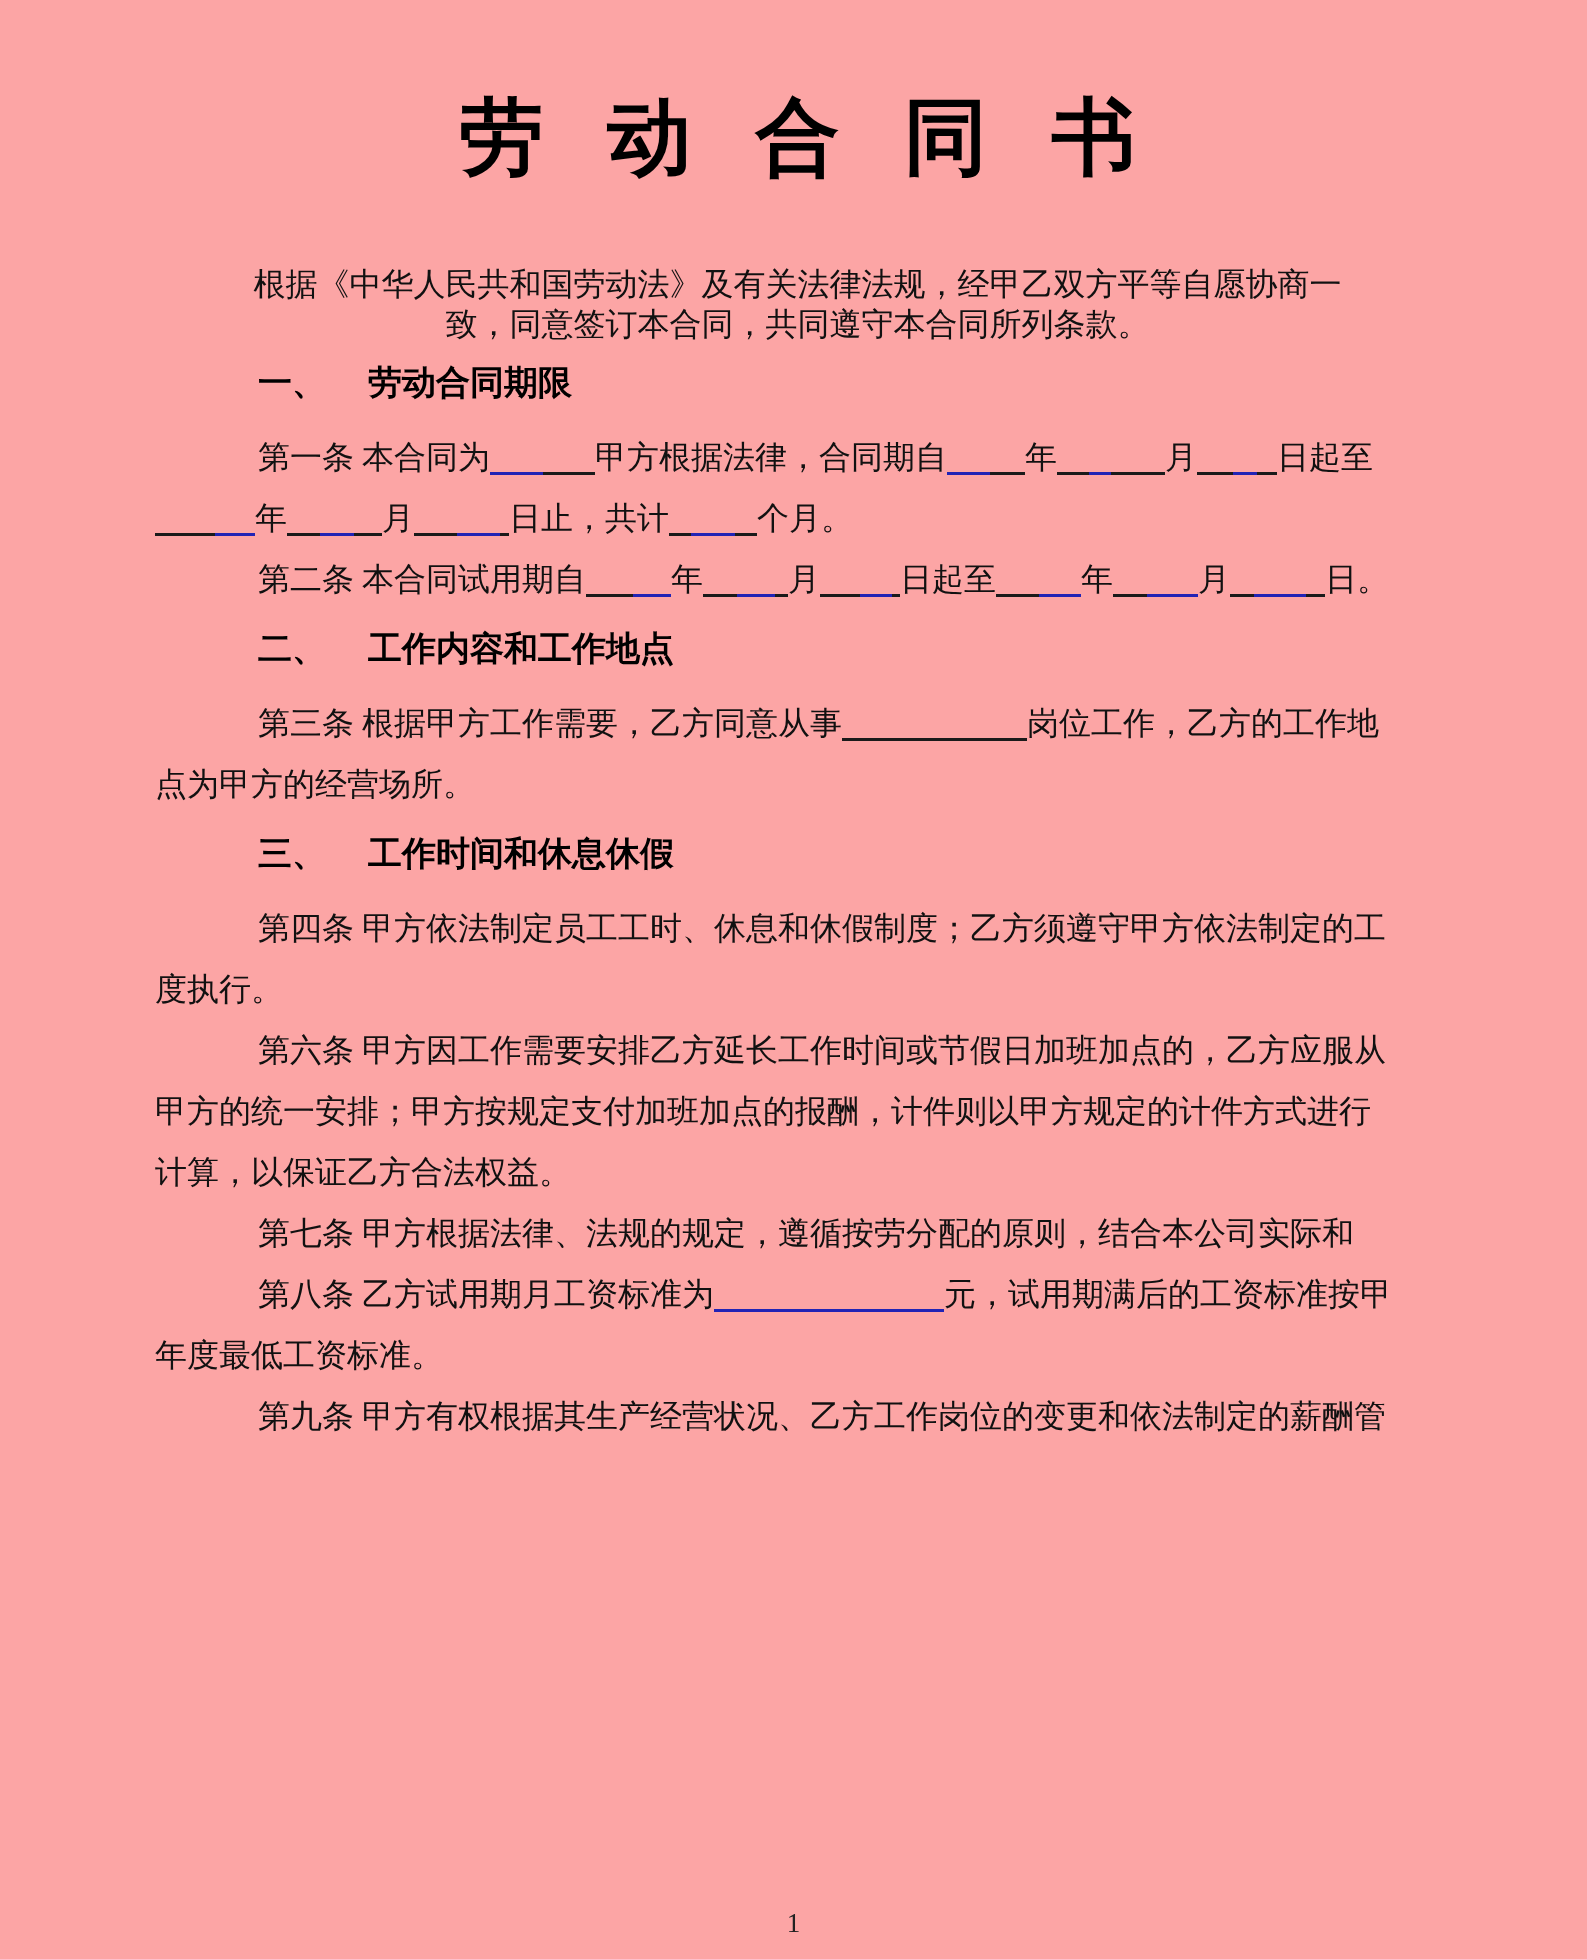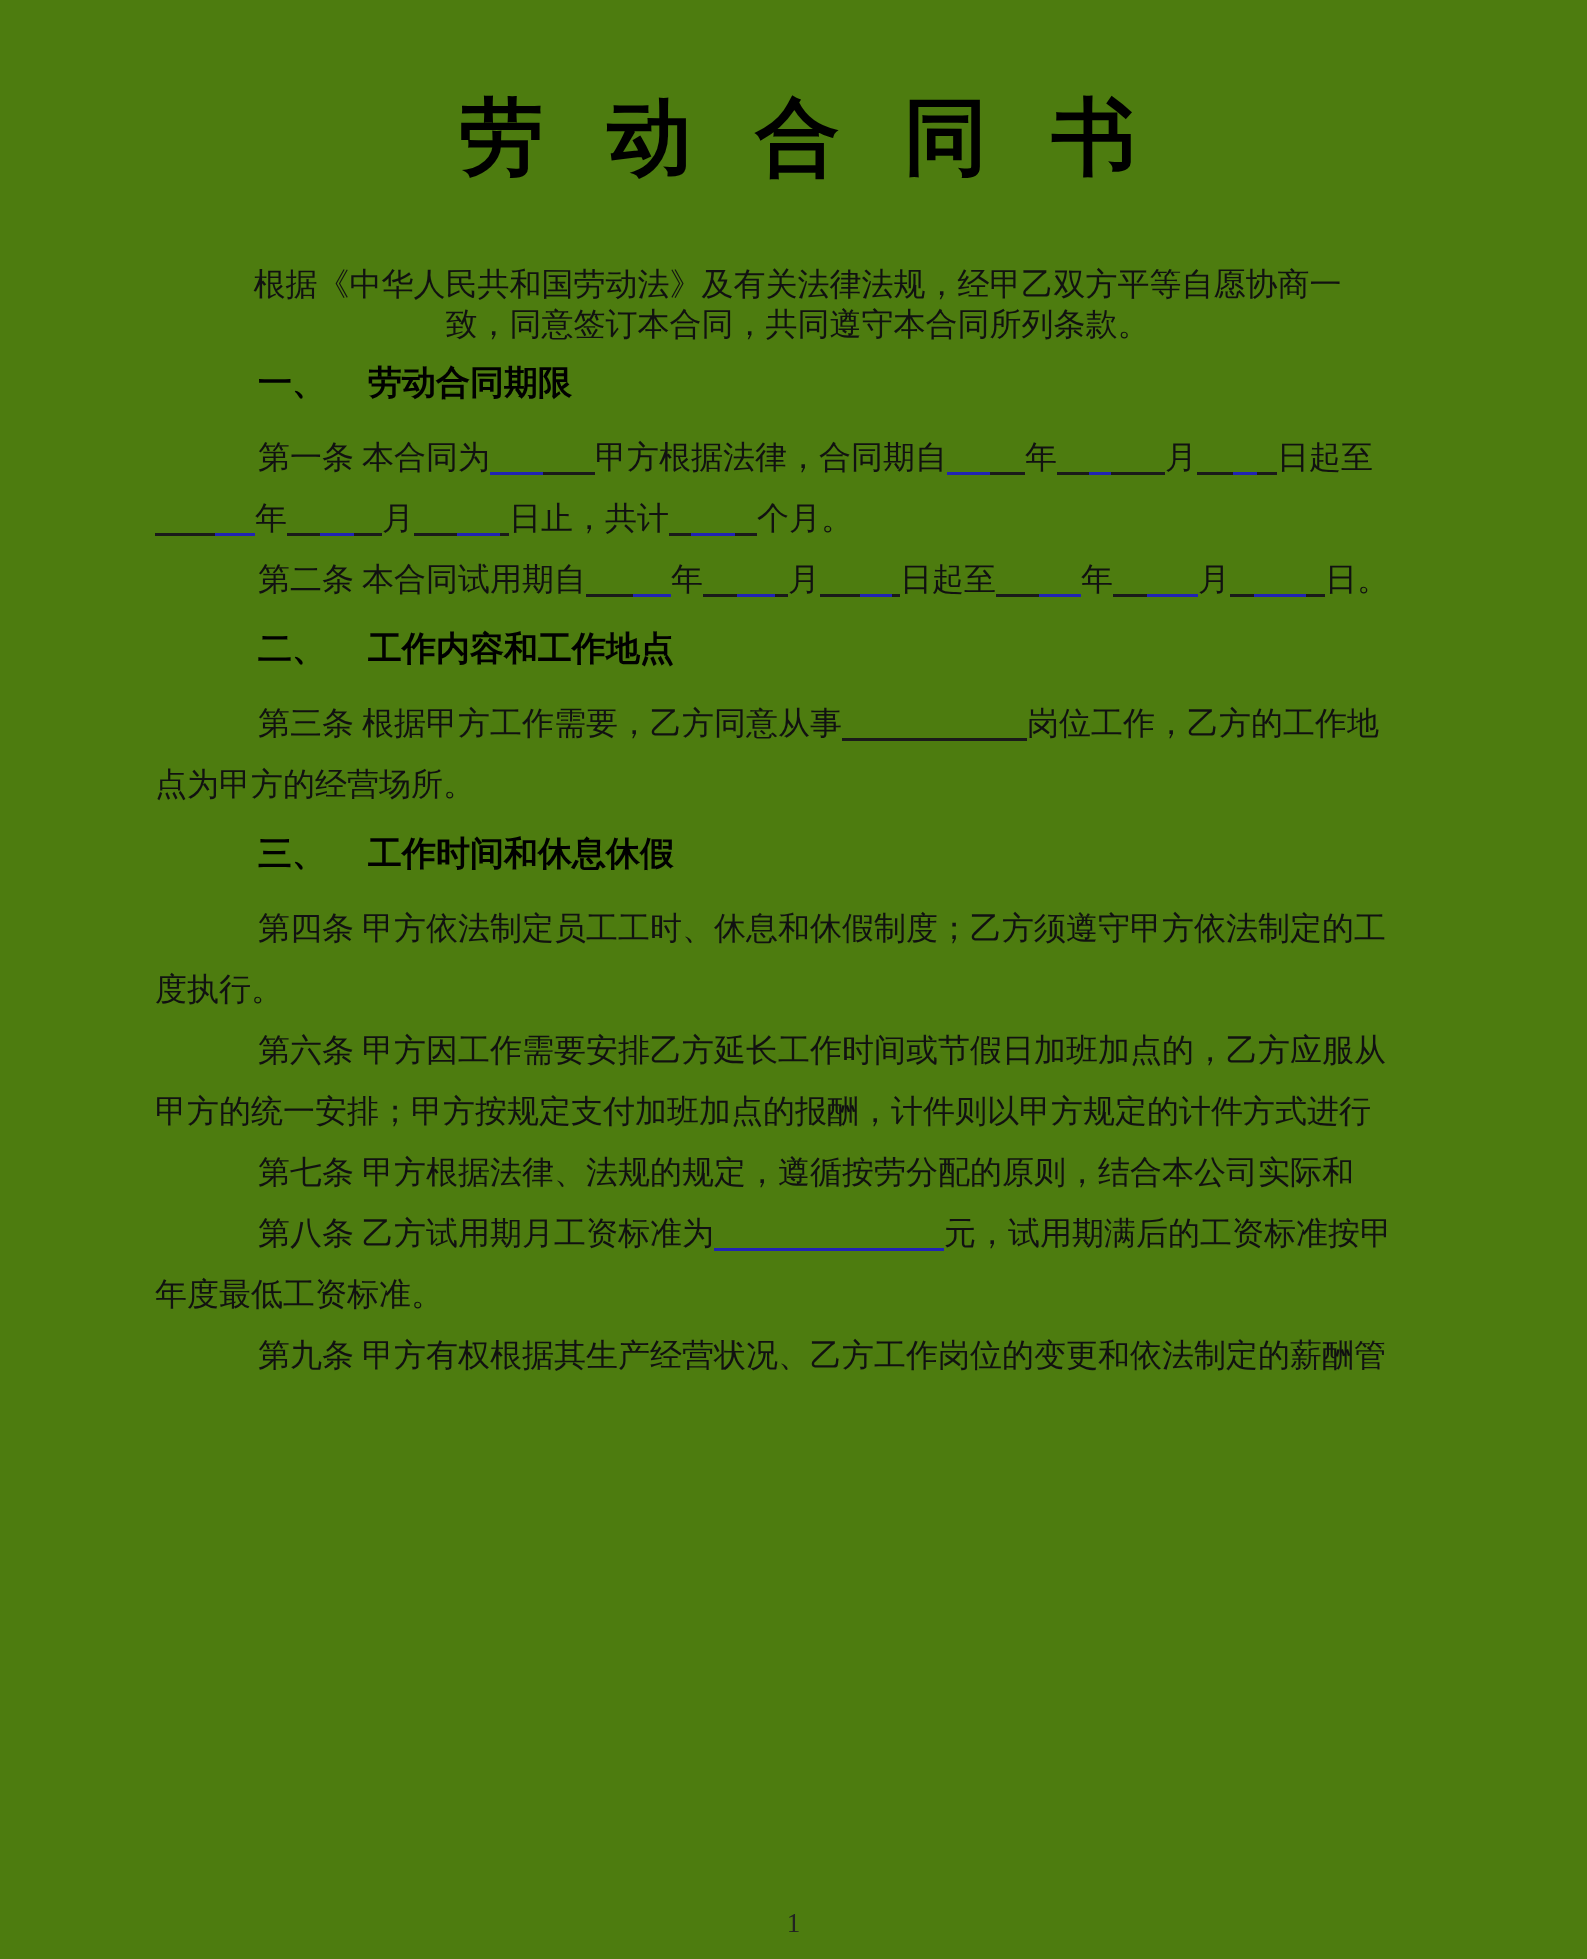--- a/index.html
+++ b/index.html
@@ -1,19 +1,19 @@
 <!DOCTYPE html>
 <html><head>
 <meta charset="utf-8">
 <style>
   html,body{margin:0;padding:0;background:#ffffff;}
   #page{
     position:relative;
     width:1587px;height:1959px;
-    background:#4d7c0f;
+    background:#fca5a5;
     color:#151515;
     font-family:"Liberation Serif","DejaVu Serif",serif;
     overflow:hidden;
   }
   #content{
     padding:0 147px 0 155px;
   }
   .doc-title{
     margin-top:82px;
     height:110px;
@@ -145,20 +145,21 @@
         <div class="heading"><span class="hnum">二、</span><span>工作内容和工作地点</span></div>
         <div class="line indent"><span>第三条 根据甲方工作需要，乙方同意从事</span><span class="blank" style="width: 185px;">
             <i style="flex-grow: 1; border-bottom-color: rgb(26, 26, 26);"></i>
           </span><span>岗位工作，乙方的工作地</span></div>
         <div class="line"><span>点为甲方的经营场所。</span></div>
         <div class="heading"><span class="hnum">三、</span><span>工作时间和休息休假</span></div>
         <div class="line indent"><span>第四条 甲方依法制定员工工时、休息和休假制度；乙方须遵守甲方依法制定的工</span></div>
         <div class="line"><span>度执行。</span></div>
         <div class="line indent"><span>第六条 甲方因工作需要安排乙方延长工作时间或节假日加班加点的，乙方应服从</span></div>
         <div class="line"><span>甲方的统一安排；甲方按规定支付加班加点的报酬，计件则以甲方规定的计件方式进行</span></div>
+        <div class="line"><span>计算，以保证乙方合法权益。</span></div>
         <div class="line indent"><span>第七条 甲方根据法律、法规的规定，遵循按劳分配的原则，结合本公司实际和</span></div>
         <div class="line indent"><span>第八条 乙方试用期月工资标准为</span><span class="blank" style="width: 230px;">
             <i style="flex-grow: 1; border-bottom-color: rgb(33, 35, 181);"></i>
           </span><span>元，试用期满后的工资标准按甲</span></div>
         <div class="line"><span>年度最低工资标准。</span></div>
         <div class="line indent"><span>第九条 甲方有权根据其生产经营状况、乙方工作岗位的变更和依法制定的薪酬管</span></div>
       </div>
   </div>
   <div class="page-number">1</div>
 </div>

